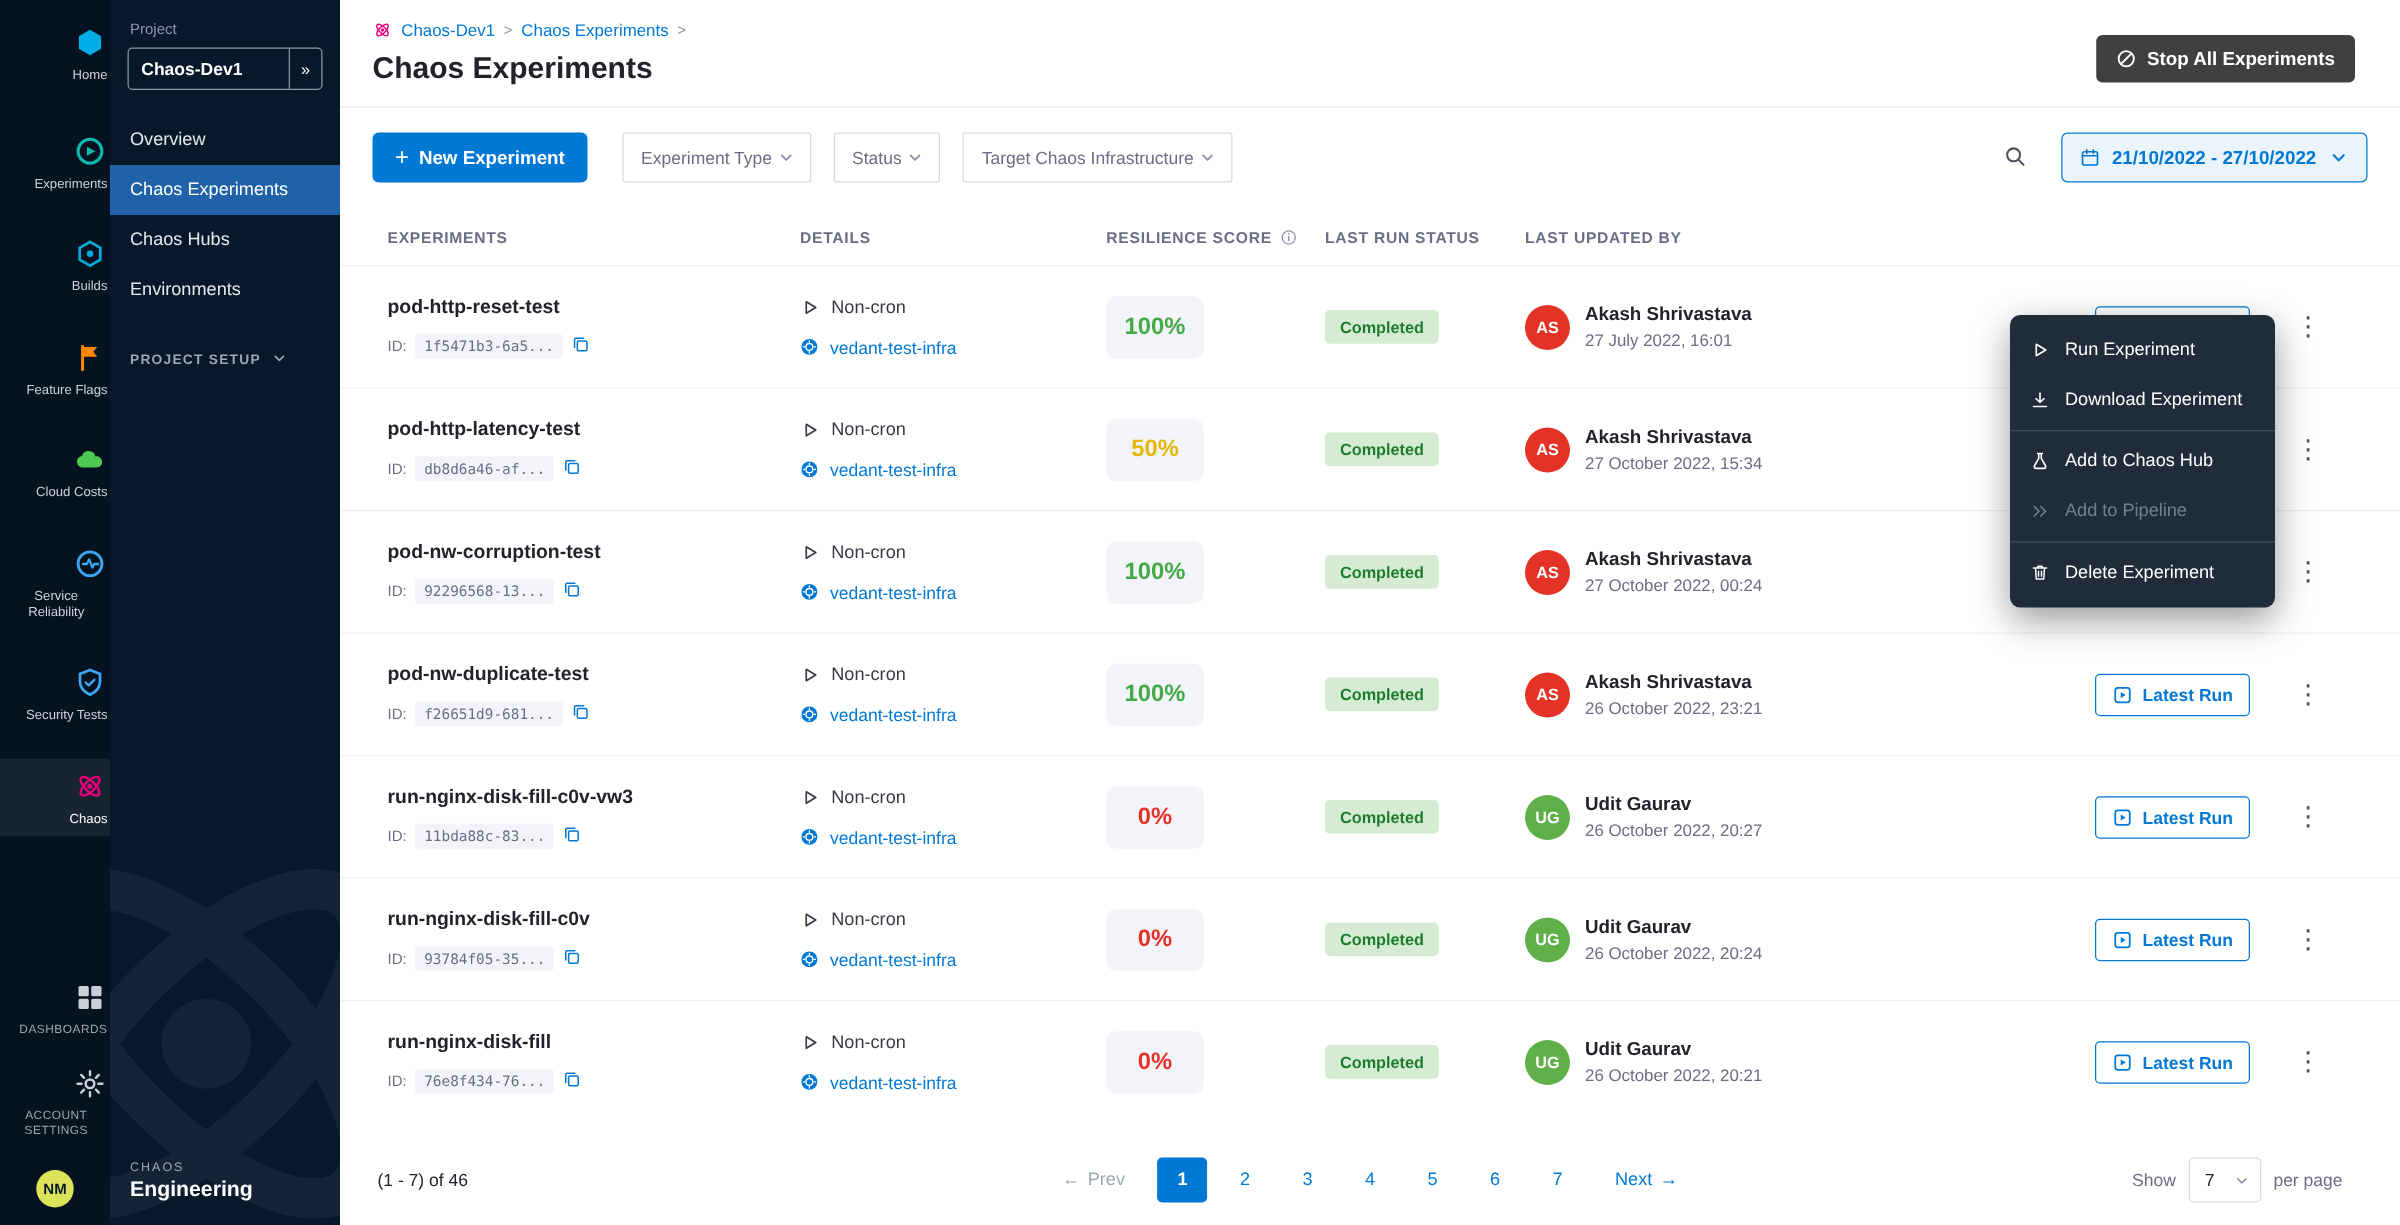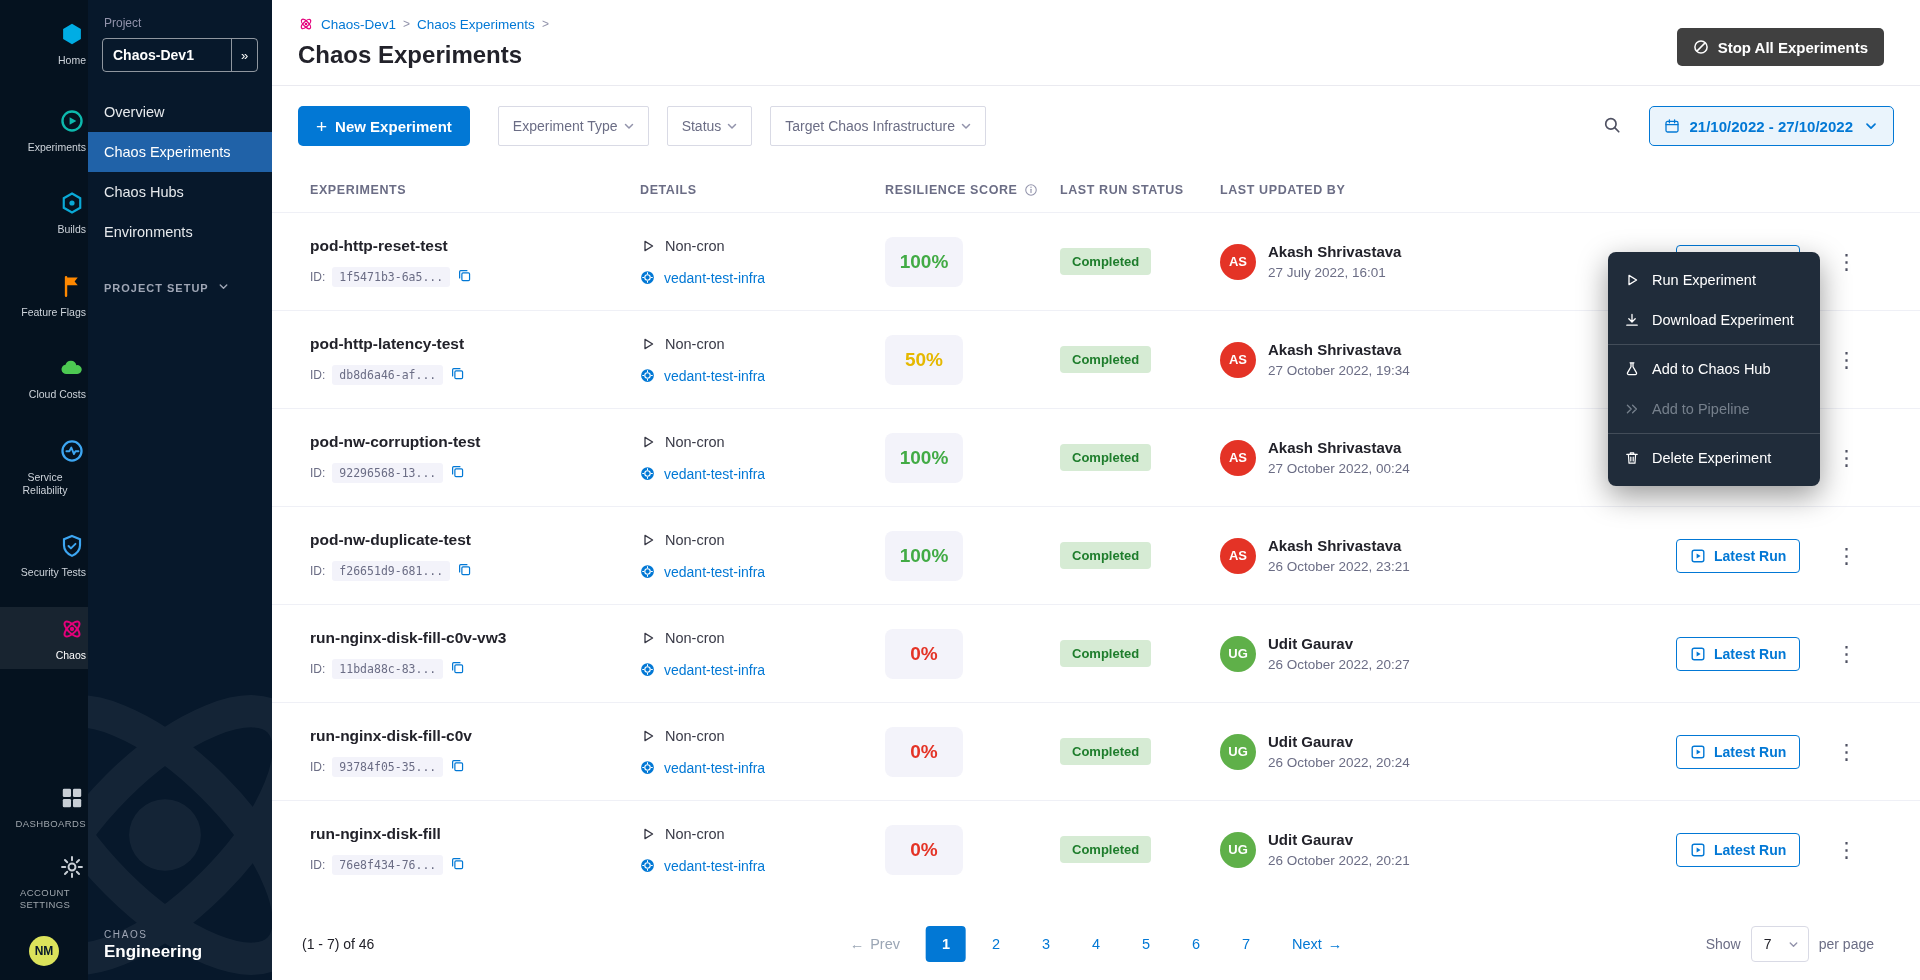--- a/index.html
+++ b/index.html
@@ -451,21 +451,21 @@
      <div>
        <div class="score-pill" style="color:#E5B800">50%</div>
      </div>
      <div>
        <span class="status-badge">Completed</span>
      </div>
      <div class="cell-user">
        <span class="avatar" style="background:#E43326">AS</span>
        <span>
          <div class="user-name">Akash Shrivastava</div>
-         <div class="user-date">27 October 2022, 19:34</div>
+         <div class="user-date">27 October 2022, 15:34</div>
        </span>
      </div>
      <div>
        <button class="latest-run">
          <span class="ic">
                 <svg width="16" height="16" viewBox="0 0 16 16" fill="none" xmlns="http://www.w3.org/2000/svg">
                   <rect x="2.2" y="2.2" width="11.6" height="11.6" rx="2" stroke="currentColor" stroke-width="1.4"></rect>
                   <path d="M6.6 5.6L10.6 8l-4 2.4z" fill="currentColor"></path>
                 </svg>
               </span>

